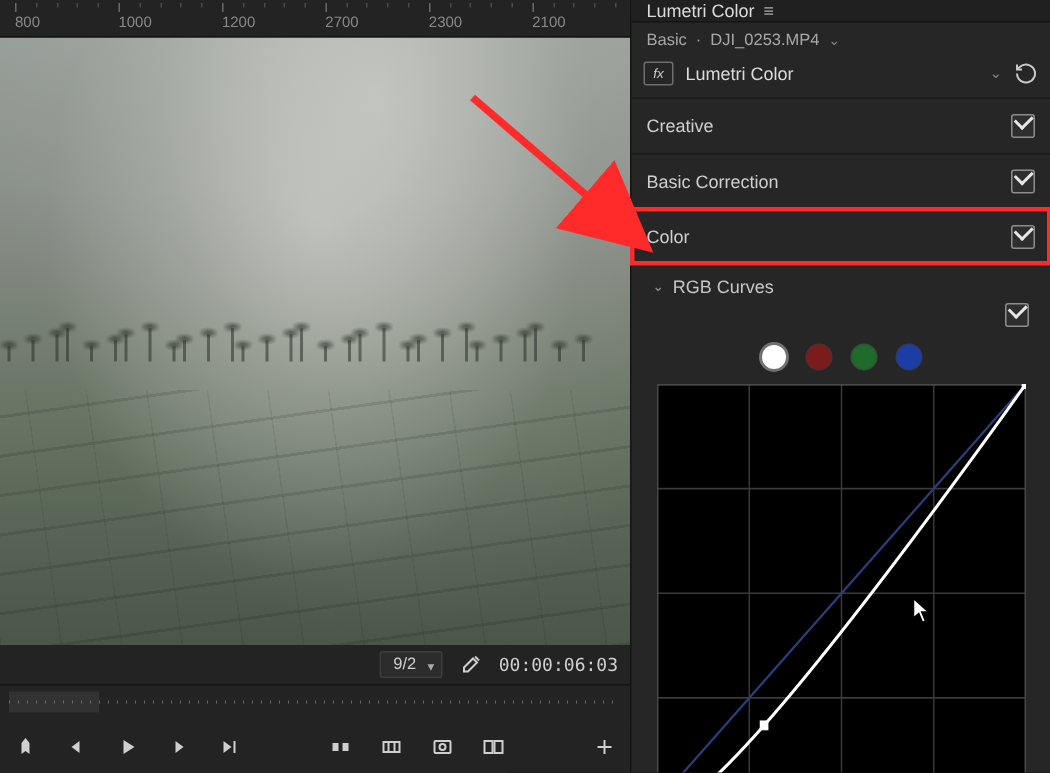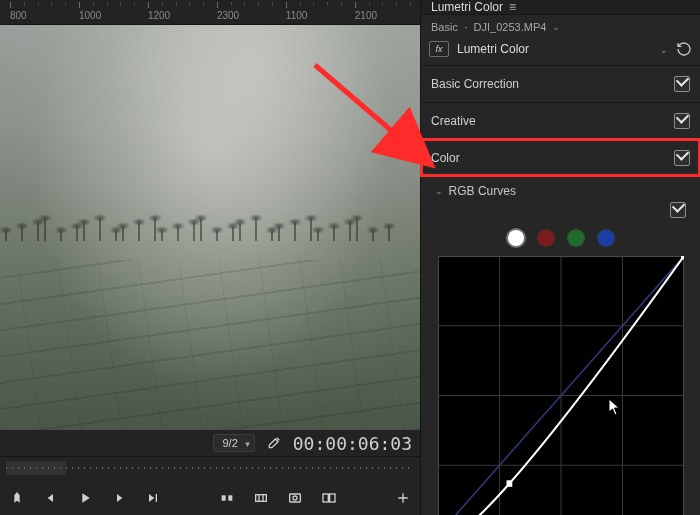--- a/index.html
+++ b/index.html
@@ -92,21 +92,21 @@
     color: #cfcfcf;
   }
   .zoom-select {
     background: #2c2c2c; border: 1px solid #3c3c3c; border-radius: 2px;
     color: #cfcfcf; font-size: 11px; padding: 2px 16px 2px 8px;
     position: relative;
   }
   .zoom-select .chev {
     position: absolute; right: 4px; top: 4px; font-size: 9px; color: #aaa;
   }
-  .timecode { font-family: monospace; font-size: 18px; color: #d0d0d0; }
+  .timecode { font-family: monospace; font-size: 12px; color: #d0d0d0; }
 
   .scrub {
     height: 24px; background: #232323; position: relative;
     border-top: 1px solid #151515;
   }
   .scrub .track {
     position: absolute; left: 6px; right: 6px; top: 10px; height: 2px;
     background: repeating-linear-gradient(to right, #6a6a6a 0 1px, transparent 1px 6px);
   }
   .scrub .range {
@@ -241,26 +241,26 @@
           <div class="tick" style="left: 78.9655px;">1000</div>
           <div class="minor" style="left: 92.7586px;"></div>
           <div class="minor" style="left: 106.552px;"></div>
           <div class="minor" style="left: 120.345px;"></div>
           <div class="minor" style="left: 134.138px;"></div>
           <div class="tick" style="left: 147.931px;">1200</div>
           <div class="minor" style="left: 161.724px;"></div>
           <div class="minor" style="left: 175.517px;"></div>
           <div class="minor" style="left: 189.31px;"></div>
           <div class="minor" style="left: 203.103px;"></div>
-          <div class="tick" style="left: 216.897px;">2300</div>
+          <div class="tick" style="left: 216.897px;">2700</div>
           <div class="minor" style="left: 230.69px;"></div>
           <div class="minor" style="left: 244.483px;"></div>
           <div class="minor" style="left: 258.276px;"></div>
           <div class="minor" style="left: 272.069px;"></div>
-          <div class="tick" style="left: 285.862px;">1100</div>
+          <div class="tick" style="left: 285.862px;">2300</div>
           <div class="minor" style="left: 299.655px;"></div>
           <div class="minor" style="left: 313.448px;"></div>
           <div class="minor" style="left: 327.241px;"></div>
           <div class="minor" style="left: 341.034px;"></div>
           <div class="tick" style="left: 354.828px;">2100</div>
           <div class="minor" style="left: 368.621px;"></div>
           <div class="minor" style="left: 382.414px;"></div>
           <div class="minor" style="left: 396.207px;"></div>
           <div class="minor" style="left: 410px;"></div>
         </div>
@@ -403,26 +403,26 @@
       <span class="chev" style="color:#888;font-size:10px;">⌄</span>
       <span class="tbtn reset">
         <svg viewBox="0 0 24 24" fill="none" stroke="currentColor" stroke-width="2">
             <path d="M3 12a9 9 0 1 0 3-6.7L3 8"></path>
             <path d="M3 3v5h5"></path>
           </svg>
       </span>
     </div>
 
     <div class="section">
+      <span>Creative</span>
+      <span class="chk checked"></span>
+    </div>
+
+    <div class="section">
       <span>Basic Correction</span>
-      <span class="chk checked"></span>
-    </div>
-
-    <div class="section">
-      <span>Creative</span>
       <span class="chk checked"></span>
     </div>
 
     <div class="section highlight">
       <span>Color</span>
       <span class="chk checked"></span>
     </div>
 
     <div class="subhead">
       <span class="disc">⌄</span>

